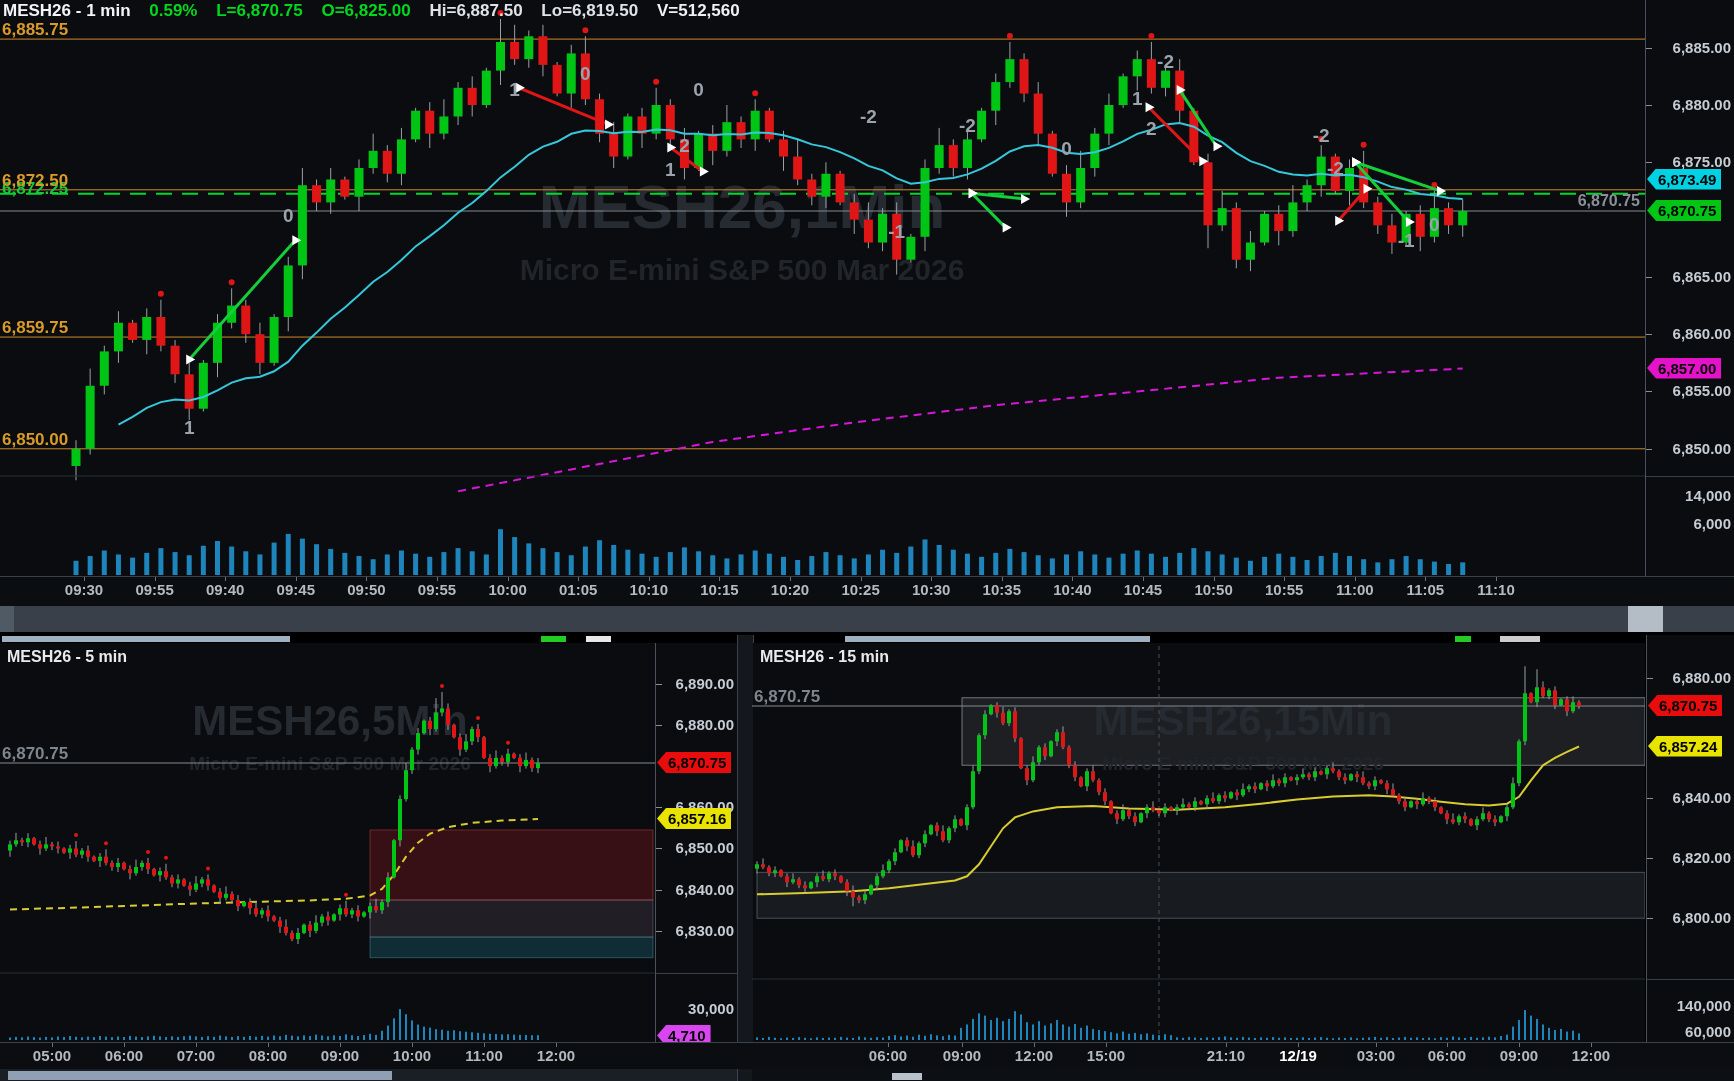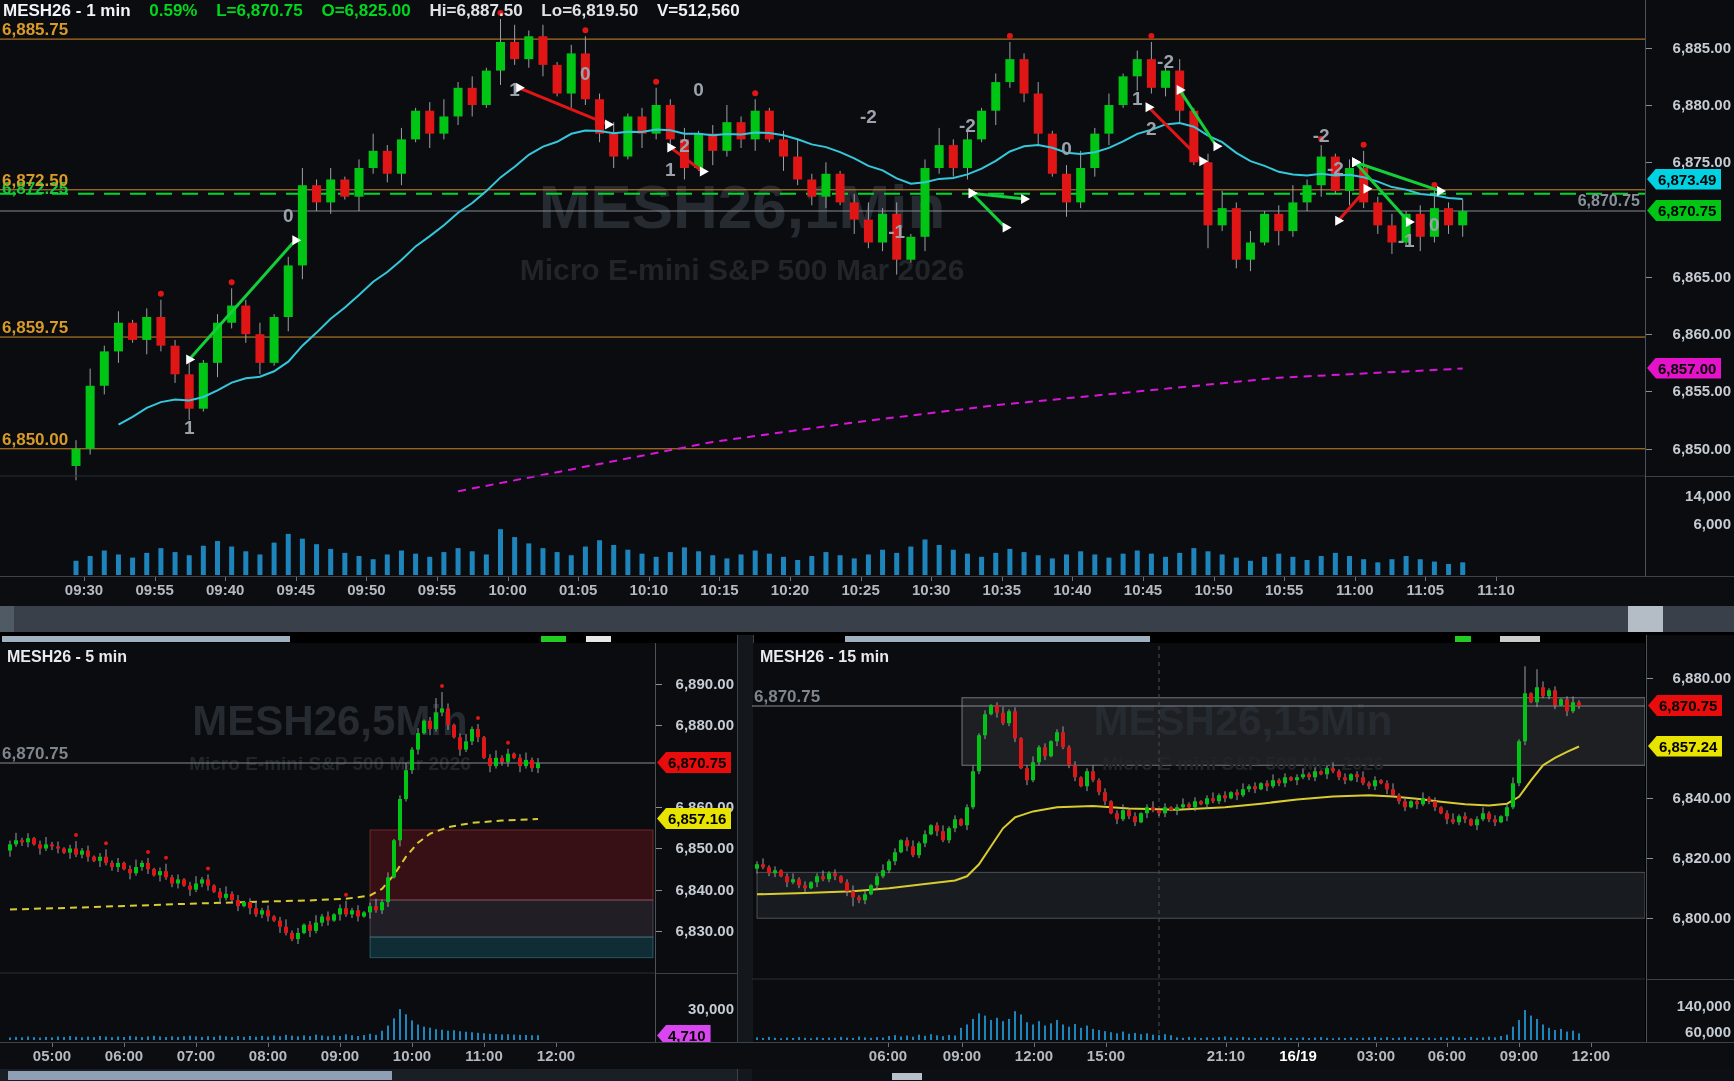--- a/index.html
+++ b/index.html
@@ -1258,21 +1258,21 @@
       <div class="time-label" style="left: 268px;">08:00</div>
       <div class="time-label" style="left: 340px;">09:00</div>
       <div class="time-label" style="left: 412px;">10:00</div>
       <div class="time-label" style="left: 484px;">11:00</div>
       <div class="time-label" style="left: 556px;">12:00</div>
       <div class="time-label" style="left: 888px;">06:00</div>
       <div class="time-label" style="left: 962px;">09:00</div>
       <div class="time-label" style="left: 1034px;">12:00</div>
       <div class="time-label" style="left: 1106px;">15:00</div>
       <div class="time-label" style="left: 1226px;">21:10</div>
-      <div class="time-label" style="left: 1298px; color: rgb(255, 255, 255);">16/19</div>
+      <div class="time-label" style="left: 1298px; color: rgb(255, 255, 255);">12/19</div>
       <div class="time-label" style="left: 1376px;">03:00</div>
       <div class="time-label" style="left: 1447px;">06:00</div>
       <div class="time-label" style="left: 1519px;">09:00</div>
       <div class="time-label" style="left: 1591px;">12:00</div>
       <div style="position: absolute; left: 52px; top: 0px; width: 1px; height: 4px; background: rgb(106, 114, 124);"></div>
       <div style="position: absolute; left: 124px; top: 0px; width: 1px; height: 4px; background: rgb(106, 114, 124);"></div>
       <div style="position: absolute; left: 196px; top: 0px; width: 1px; height: 4px; background: rgb(106, 114, 124);"></div>
       <div style="position: absolute; left: 268px; top: 0px; width: 1px; height: 4px; background: rgb(106, 114, 124);"></div>
       <div style="position: absolute; left: 340px; top: 0px; width: 1px; height: 4px; background: rgb(106, 114, 124);"></div>
       <div style="position: absolute; left: 412px; top: 0px; width: 1px; height: 4px; background: rgb(106, 114, 124);"></div>

